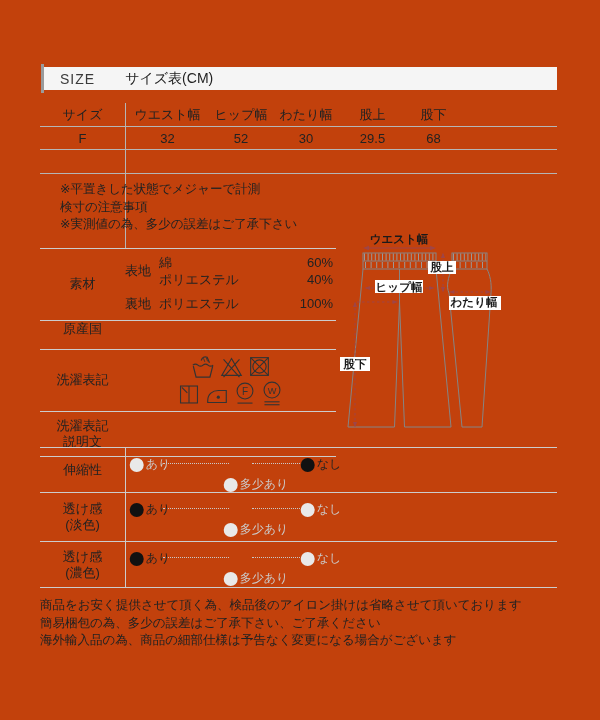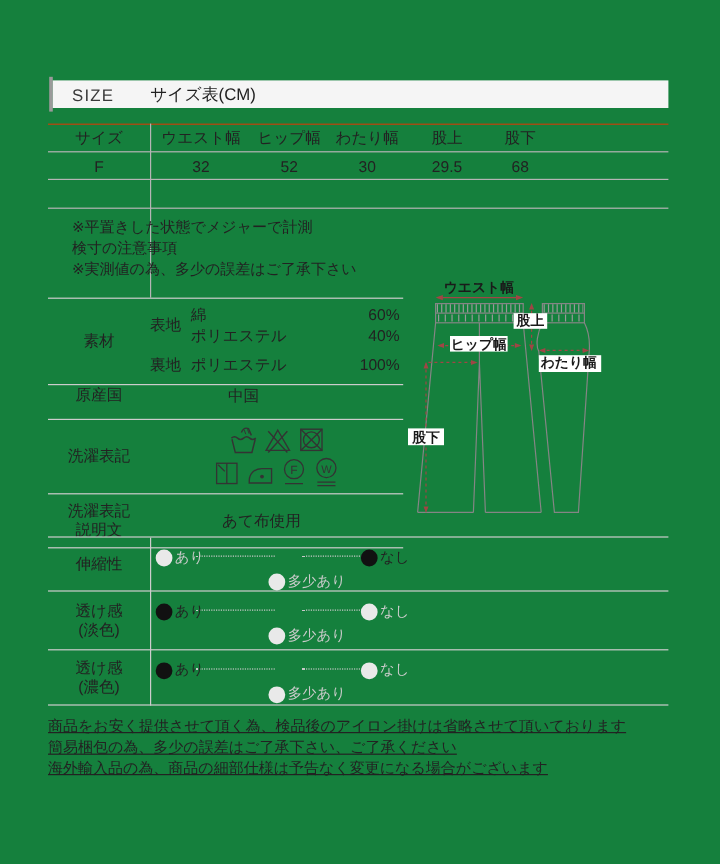--- a/index.html
+++ b/index.html
@@ -1,16 +1,16 @@
 <!DOCTYPE html>
 <html style="--red: #a04545;"><head>
 <meta charset="utf-8">
 <style>
   html,body{margin:0;padding:0;background:#fff;}
-  .page{position:relative;width:600px;height:720px;background:#15803d;overflow:hidden;
+  .page{position:relative;width:600px;height:720px;background:#c2410c;overflow:hidden;
         font-family:"Liberation Sans","DejaVu Sans",sans-serif;color:#222;}
   
   .accent{position:absolute;left:41px;top:64px;width:3px;height:29px;background:#9a9a9a;}
   .band{position:absolute;left:44px;top:67px;width:513px;height:23px;background:#f5f5f5;
         display:flex;align-items:center;}
   .size-en{margin-left:16px;font-size:14px;letter-spacing:1px;color:#3a3a3a;}
   .size-ja{margin-left:30px;font-size:14px;color:#222;}
   
   .size-table{position:absolute;left:40px;top:103px;width:517px;border-top:1px solid #c2410c;}
   .st-row{display:flex;align-items:center;height:22px;border-bottom:1px solid #b5b5b5;font-size:13px;}
@@ -54,21 +54,21 @@
   .dotline{position:absolute;top:15px;height:0;border-top:1px dotted #c9c9c9;}
   .dl1{left:123px;width:66px;} .dl2{left:212px;width:60px;}
   .opt{position:absolute;top:8px;transform:translateX(-50%);display:flex;flex-direction:row;
        align-items:center;gap:2px;}
   .o0{left:110px;} .o1{left:216px;margin-top:20px;} .o2{left:281px;}
   .dot{width:14px;height:14px;border-radius:50%;background:#e9e9e9;}
   .opt span{font-size:12px;color:#ccc;white-space:nowrap;}
   .opt.sel .dot{background:#111;}
   .opt.sel span{color:#222;}
   
-  .footer{position:absolute;left:40px;top:597px;width:530px;font-size:12.5px;line-height:17.5px;color:#222;text-decoration:underline;}
+  .footer{position:absolute;left:40px;top:597px;width:530px;font-size:12.5px;line-height:17.5px;color:#222;}
   
   .diagram{position:absolute;left:333px;top:227px;}
   .diagram .outline{stroke:#858585;stroke-width:1;fill:none;}
   .diagram .hatch{stroke:#999;}
   .diagram .red{stroke:var(--red,#a04545);fill:none;}
   .diagram .redf{fill:var(--red,#a04545);stroke:none;}
   .diagram text{fill:#1a1a1a;font-family:"Liberation Sans","DejaVu Sans",sans-serif;
                 font-size:11.5px;font-weight:bold;}
   .diagram .bg{fill:#fff;stroke:none;}
 </style>
@@ -136,21 +136,20 @@
               <span>ポリエステル</span>
               <span>100%</span>
             </div>
           </div>
         </div>
       </div>
     </div>
 
     <div class="spec-row origin">
       <div class="spec-label">原産国</div>
-      <div class="origin-val">中国</div>
     </div>
 
     <div class="spec-row laundry">
       <div class="spec-label">洗濯表記</div>
       <div class="icons">
         <div class="icon-row">
           <svg class="cicon" width="24" height="25" viewBox="0 0 26 27">
             <path d="M11,7 q2,-5.5 6.5,-3.5 l2.5,6"></path>
             <path d="M13.5,4.5 l1.5,4 M16.5,4 l1.5,4" style="stroke-width:0.9"></path>
             <path d="M2,12 q2.8,-2.4 5.5,0 q2.8,2.4 5.5,0 q2.8,-2.4 5.5,0 q2.8,2.4 5.5,0"></path>
@@ -189,21 +188,20 @@
           </svg>
         </div>
       </div>
     </div>
 
     <div class="spec-row laundry-note">
       <div class="spec-label">
         <div>洗濯表記</div>
         <div>説明文</div>
       </div>
-      <div class="ln-val">あて布使用</div>
     </div>
   </div>
 
   <svg class="diagram" width="200" height="215" viewBox="0 0 200 215">
 
     <rect class="outline" x="30" y="26" width="73" height="16"></rect>
     <line class="outline" x1="30" y1="34" x2="103" y2="34"></line>
     <line class="hatch" x1="31" y1="30" x2="102" y2="30" stroke-width="7" stroke-dasharray="1 2.6"></line>
     <line class="hatch" x1="32" y1="38" x2="102" y2="38" stroke-width="6" stroke-dasharray="1 4.6"></line>
 

